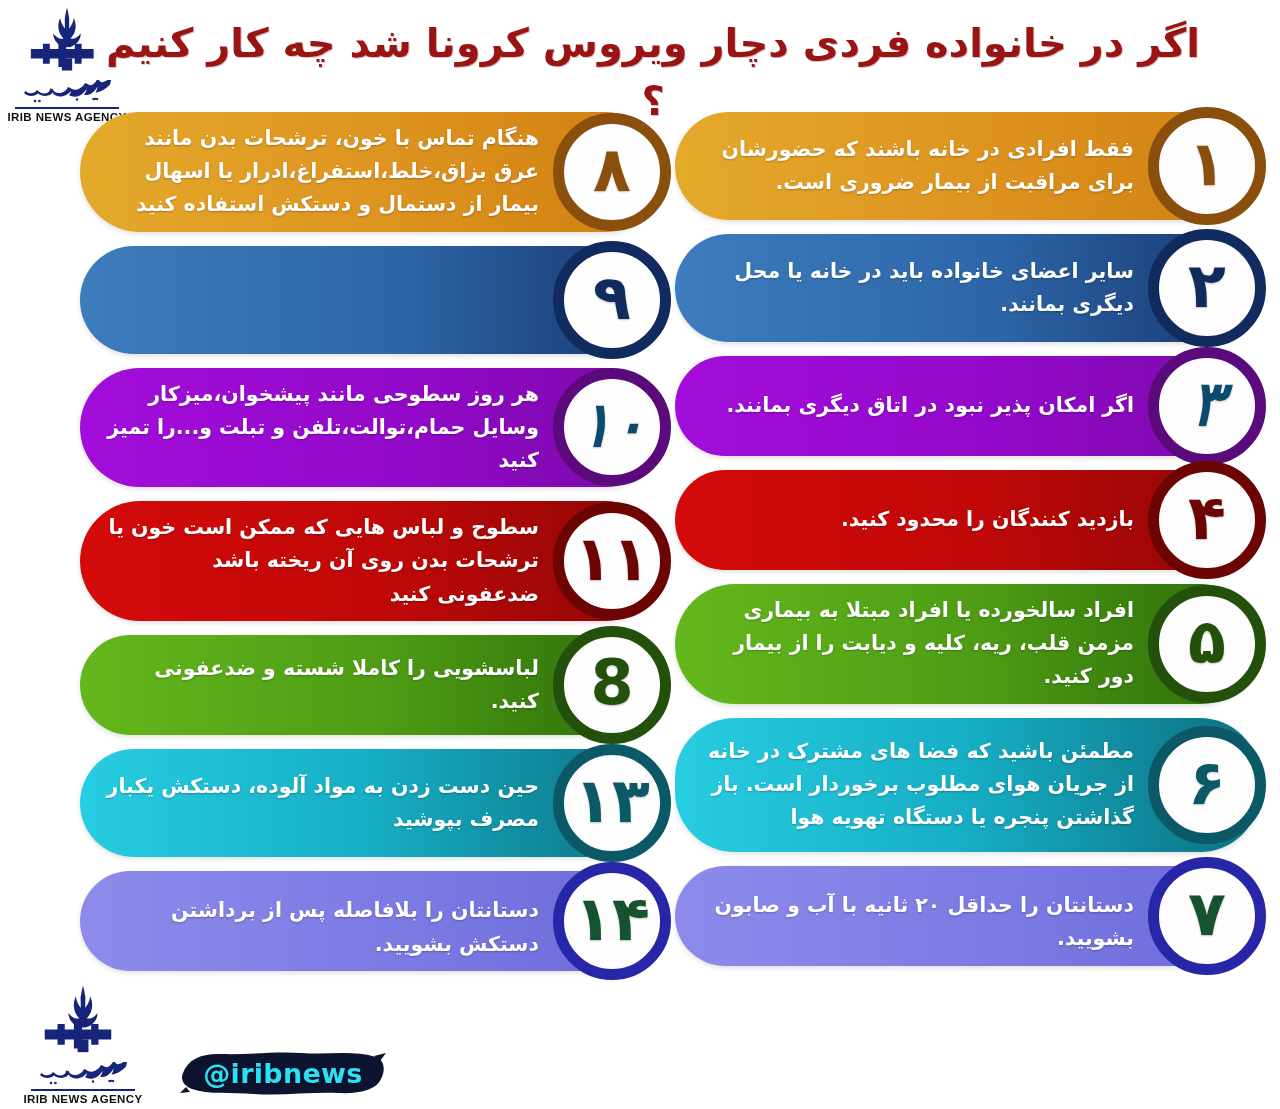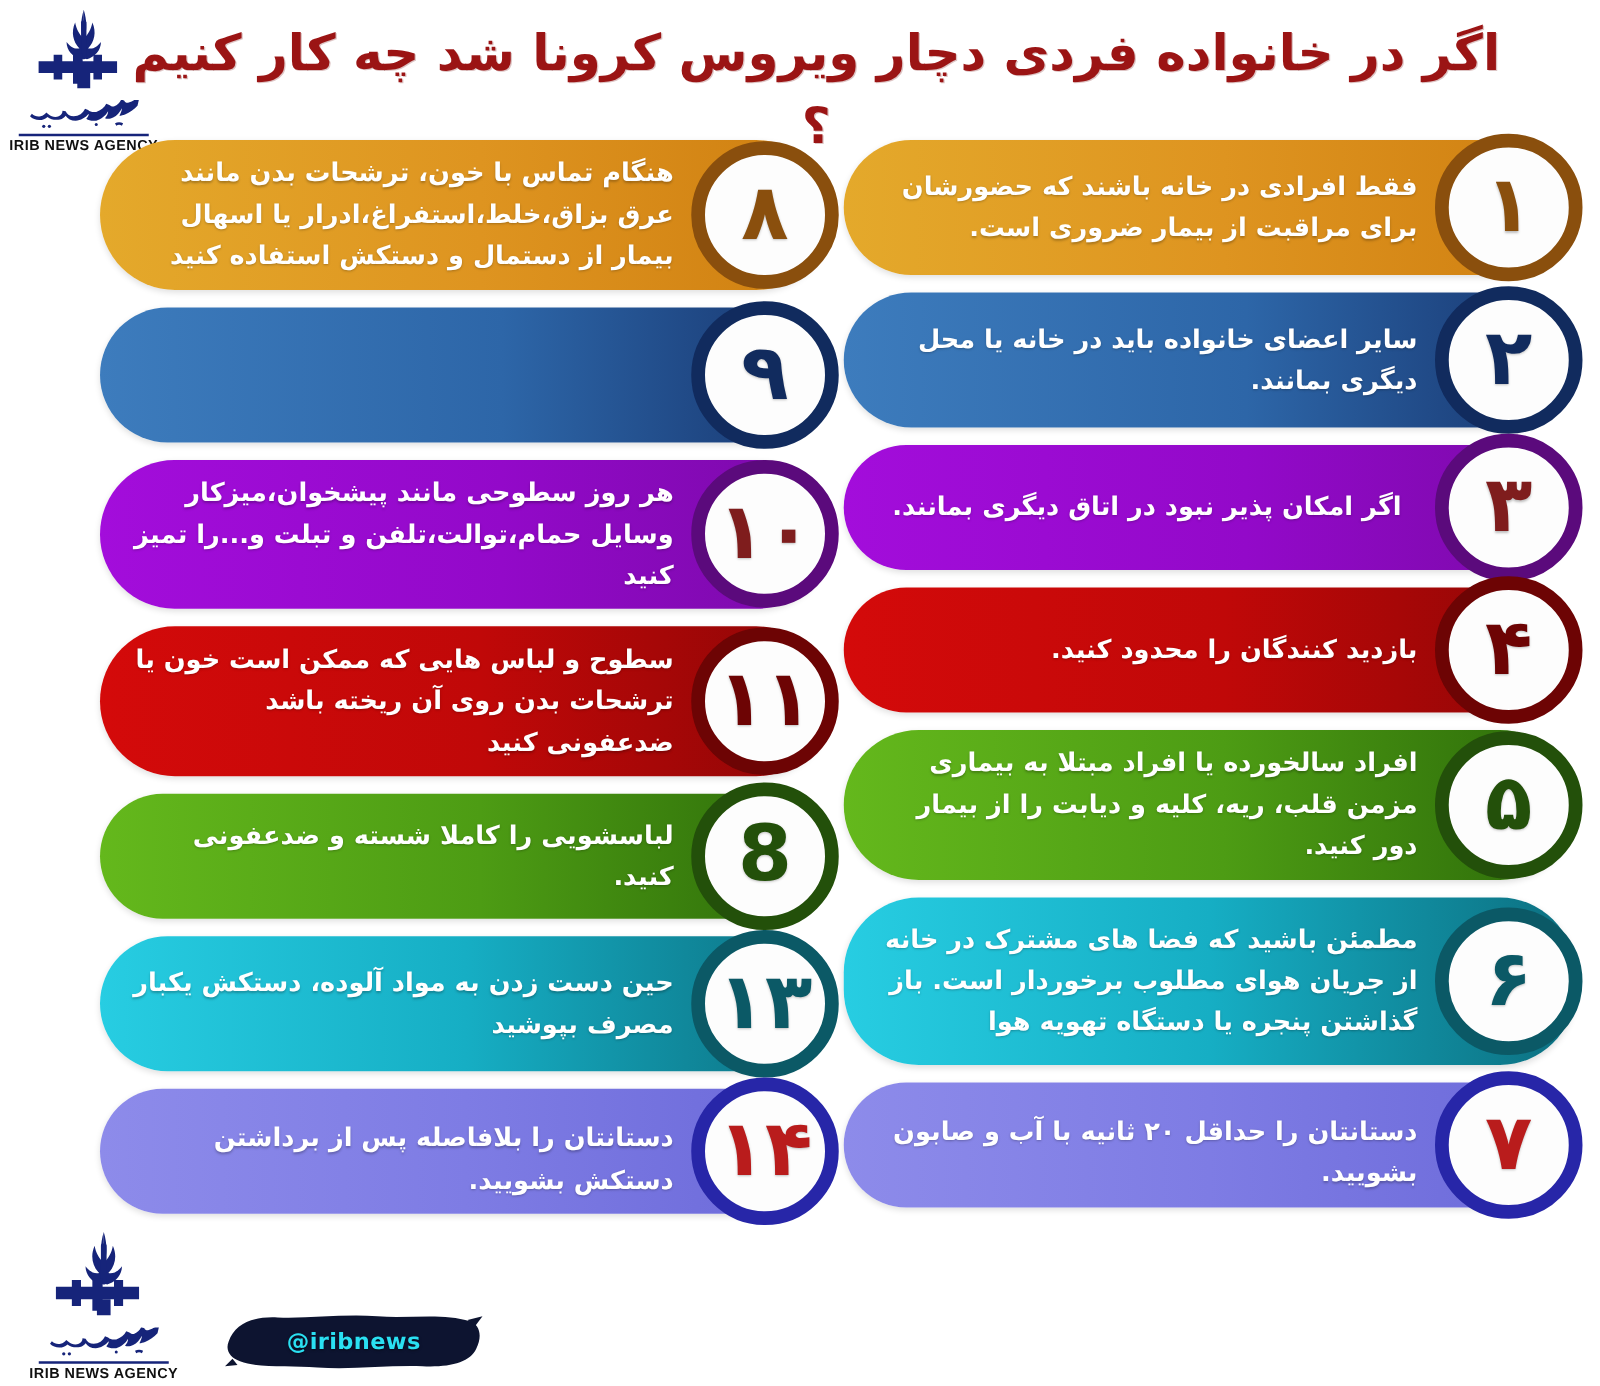--- a/index.html
+++ b/index.html
@@ -85,57 +85,57 @@
 
   
   .c-orange{background:linear-gradient(90deg,#e4a92b 0%,#de9420 52%,#cf7f10 100%);justify-content:center;}
   .c-orange .badge{border:11px solid #8a4f0d;}
   .c-orange .badge span{color:#8a4f0d;}
 
   .c-blue{background:linear-gradient(90deg,#3d7cbd 0%,#2d66a8 55%,#17356e 100%);}
   .c-blue .badge{border:11px solid #112b5e;}
   .c-blue .badge span{color:#112b5e;}
 
-  .c-purple{background:linear-gradient(90deg,#a30ddb 0%,#9309c9 55%,#7a0aa8 100%);justify-content:center;}
+  .c-purple{background:linear-gradient(90deg,#a30ddb 0%,#9309c9 55%,#7a0aa8 100%);}
   .c-purple .badge{border:11px solid #5b0a7c;}
-  .c-purple .badge span{color:#7f1d1d;}
+  .c-purple .badge span{color:#0c4a6e;font-style:italic;}
 
   .c-red{background:linear-gradient(90deg,#d40a0a 0%,#c00808 52%,#8d0606 100%);}
   .c-red .badge{border:11px solid #6d0404;}
   .c-red .badge span{color:#6d0404;}
 
   .c-green{background:linear-gradient(90deg,#64b81c 0%,#4d9c14 52%,#2c6a09 100%);}
   .c-green .badge{border:11px solid #23500a;}
   .c-green .badge span{color:#23500a;}
 
   .c-teal{background:linear-gradient(90deg,#27cde2 0%,#16aec4 50%,#0c6f80 100%);}
   .c-teal .badge{border:11px solid #0b5966;}
   .c-teal .badge span{color:#0b5966;}
 
   .c-violet{background:linear-gradient(90deg,#8d8bea 0%,#7e7ce4 50%,#6b69d9 100%);align-items:flex-end;}
   .c-violet .badge{border:11px solid #2726a8;}
-  .c-violet .badge span{color:#b91c1c;}
+  .c-violet .badge span{color:#14532d;}
 
   
   .footer{position:absolute;left:0;bottom:0;width:1280px;height:80px;}
   .logo-bottom{
     position:absolute;left:8px;bottom:4px;width:150px;height:125px;
     display:flex;flex-direction:column;align-items:center;justify-content:flex-end;
   }
   .logo-bottom .irib-emblem{width:92px;height:82px;}
   .handle-wrap{
     position:absolute;left:178px;bottom:10px;width:210px;height:52px;
   }
   .brush{
     position:absolute;left:0;top:0;width:210px;height:52px;
   }
   .handle{
     position:absolute;left:0;top:0;width:210px;height:52px;
     display:flex;align-items:center;justify-content:center;
-    color:#2ae0f2;font-size:18px;font-weight:bold;letter-spacing:.3px;
+    color:#2ae0f2;font-size:27px;font-weight:bold;letter-spacing:.3px;
     font-family:"DejaVu Sans",sans-serif;
     direction:ltr;
     text-shadow:0 1px 2px rgba(0,0,0,.5);
   }
 </style>
 </head>
 <body>
 
 <div class="header">
 

